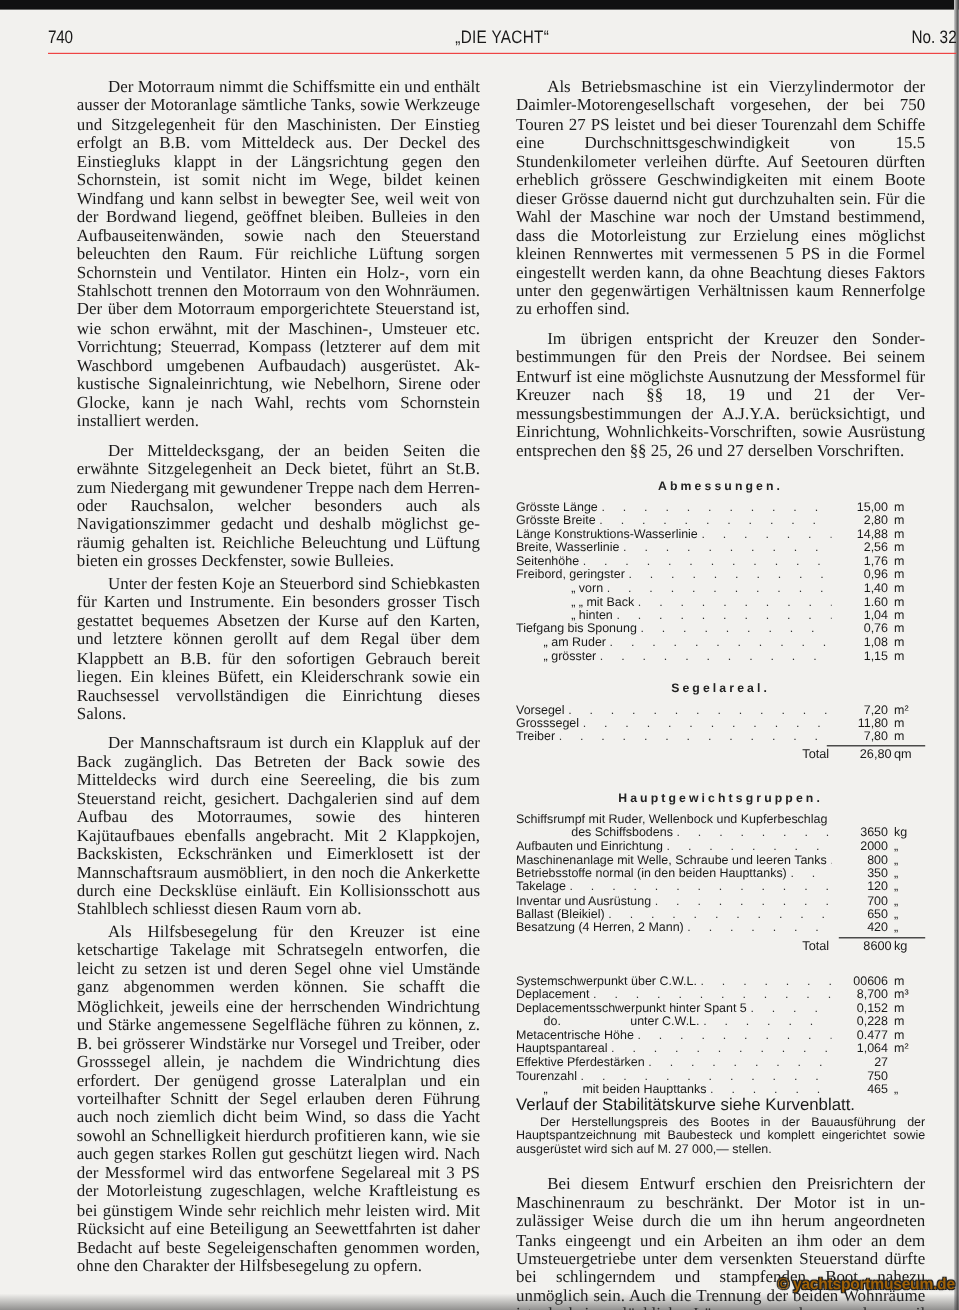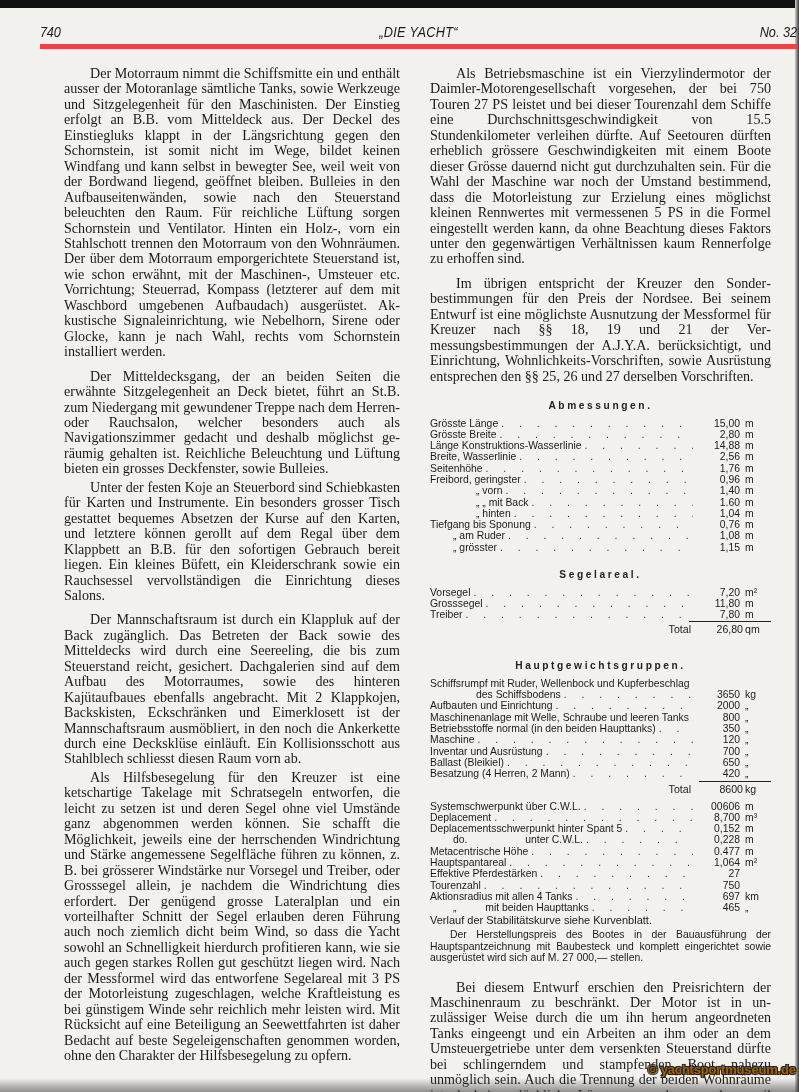--- a/index.html
+++ b/index.html
@@ -6,21 +6,21 @@
   body {
     width: 799px; height: 1092px; overflow: hidden; position: relative;
     background: #f2f1ee;
     font-family: "Liberation Serif", "DejaVu Serif", serif;
     color: #1a1a1a;
   }
   .topbar { position: absolute; left: 0; top: 0; width: 799px; height: 8px; background: #111; }
   .rightedge { position: absolute; right: 0; top: 0; width: 4px; height: 1092px; background: linear-gradient(to right, #cfcfcf, #3a3a3a); }
   .bottomshade { position: absolute; left: 0; bottom: 0; width: 799px; height: 14px; background: linear-gradient(to bottom, rgba(242,241,238,0), rgba(60,60,60,0.55)); }
   .page { position: absolute; left: 0; top: 0; width: 799px; height: 1092px; }
-  .header { position: absolute; left: 40px; top: 18px; width: 757px; height: 26px; border-bottom: 5px solid #ef4444; font-family: "Liberation Sans", "DejaVu Sans", sans-serif; font-size: 15px; font-style: italic; }
+  .header { position: absolute; left: 40px; top: 18px; width: 757px; height: 26px; border-bottom: 1px solid #ef4444; font-family: "Liberation Sans", "DejaVu Sans", sans-serif; font-size: 15px; }
   .header .pno { position: absolute; left: 0; top: 5px; letter-spacing: -0.3px; transform: scaleX(0.85); transform-origin: left; }
   .header .title { position: absolute; left: 0; right: 0; top: 5px; text-align: center; transform: scaleX(0.85); letter-spacing: 0.3px; }
   .header .issue { position: absolute; right: 0; top: 5px; transform: scaleX(0.85); transform-origin: right; }
   .col { position: absolute; font-size: 14.1px; line-height: 15.45px; text-align: justify; }
   .col-left { left: 64px; top: 66px; width: 336px; }
   .col-right { left: 430px; top: 66px; width: 341px; }
   .col p { margin: 0; text-indent: 26px; hyphens: manual; }
   .col p.gap { margin-top: 9px; }
   .col p.gap-s { margin-top: 3px; }
   .sec-title { text-align: center; font-size: 10.2px; letter-spacing: 2.6px; margin: 14px 0 4px 0; font-family: "Liberation Sans", "DejaVu Sans", sans-serif; font-weight: bold; color: #222; }
@@ -33,21 +33,21 @@
   .row .dots { flex: 1 1 auto; overflow: hidden; margin: 0 3px; color: #333; letter-spacing: 6px; }
   .row .dots::after { content: ". . . . . . . . . . . . . . . . . . . . . . . . . . . . . . . . . . . . . . . . . . . . . ."; }
   .row .val { flex: 0 0 44px; text-align: right; }
   .row .unit { flex: 0 0 26px; padding-left: 5px; text-align: left; }
   .total { display: flex; justify-content: flex-end; font-family: "Liberation Sans", "DejaVu Sans", sans-serif; font-size: 10.6px; line-height: 12px; }
   .total .tl { margin-right: 8px; }
   .total .val { width: 44px; text-align: right; }
   .total .unit { width: 26px; padding-left: 2px; }
   .rule { border-top: 1px solid #222; margin-left: auto; width: 82px; margin-top: 1px; margin-bottom: 1px; }
   .rule.r2 { width: 72px; }
-  .note { font-size: 11px; line-height: 11.5px; font-family: "Liberation Sans", "DejaVu Sans", sans-serif; margin-top: 1px; }
+  .note { font-size: 14px; line-height: 11.5px; font-family: "Liberation Sans", "DejaVu Sans", sans-serif; margin-top: 1px; }
   .price { font-size: 10.4px; line-height: 11.5px; font-family: "Liberation Sans", "DejaVu Sans", sans-serif; text-align: justify; text-indent: 20px; margin-top: 3px; }
   .col-right p.final { margin-top: 16px; }
   .watermark { position: absolute; left: 648px; top: 1062px; font-family: "Liberation Sans", "DejaVu Sans", sans-serif; font-weight: bold; font-size: 13px; color: #a16207; letter-spacing: -0.2px;
     text-shadow: -1px -1px 0 #222, 1px -1px 0 #222, -1px 1px 0 #222, 1px 1px 0 #222, 0 0 2px #000; }
 </style>
 </head>
 <body>
 
 <div class="topbar"></div>
 <div class="rightedge"></div>
@@ -199,21 +199,21 @@
           <span class="val">800</span>
           <span class="unit">„</span>
         </div>
       <div class="row">
           <span class="lbl">Betriebsstoffe normal (in den beiden Haupttanks)</span>
           <span class="dots"></span>
           <span class="val">350</span>
           <span class="unit">„</span>
         </div>
       <div class="row">
-          <span class="lbl">Maschine</span>
+          <span class="lbl">Takelage</span>
           <span class="dots"></span>
           <span class="val">120</span>
           <span class="unit">„</span>
         </div>
       <div class="row">
           <span class="lbl">Inventar und Ausrüstung</span>
           <span class="dots"></span>
           <span class="val">700</span>
           <span class="unit">„</span>
         </div>
@@ -230,21 +230,21 @@
           <span class="unit">„</span>
         </div>
       <div class="rule r2"></div>
       <div class="total">
         <span class="tl">Total</span>
         <span class="val">8600</span>
         <span class="unit">kg</span>
       </div>
     </div>
 
-    <div class="tbl" style="margin-top:6px">
+    <div class="tbl" style="margin-top:18px">
       <div class="row">
           <span class="lbl">Systemschwerpunkt über C.W.L.</span>
           <span class="dots"></span>
           <span class="val">00606</span>
           <span class="unit">m</span>
         </div>
       <div class="row">
           <span class="lbl">Deplacement</span>
           <span class="dots"></span>
           <span class="val">8,700</span>
@@ -278,26 +278,20 @@
           <span class="lbl">Effektive Pferdestärken</span>
           <span class="dots"></span>
           <span class="val">27</span>
           <span class="unit"></span>
         </div>
       <div class="row">
           <span class="lbl">Tourenzahl</span>
           <span class="dots"></span>
           <span class="val">750</span>
           <span class="unit"></span>
-        </div>
-      <div class="row">
-          <span class="lbl">Aktionsradius mit allen 4 Tanks</span>
-          <span class="dots"></span>
-          <span class="val">697</span>
-          <span class="unit">km</span>
         </div>
       <div class="row">
           <span class="lbl ind2" style="white-space:pre">„          mit beiden Haupttanks</span>
           <span class="dots"></span>
           <span class="val">465</span>
           <span class="unit">„</span>
         </div>
     </div>
     <div class="note">Verlauf der Stabilitätskurve siehe Kurvenblatt.</div>
     <div class="price">Der Herstellungspreis des Bootes in der Bauausführung der Hauptspantzeichnung mit Baubesteck und komplett eingerichtet sowie ausgerüstet wird sich auf M. 27 000,— stellen.</div>

